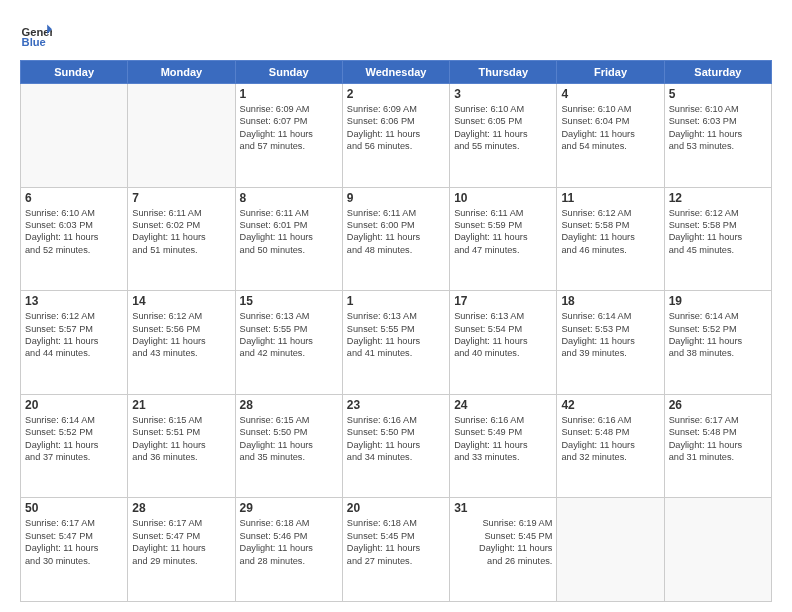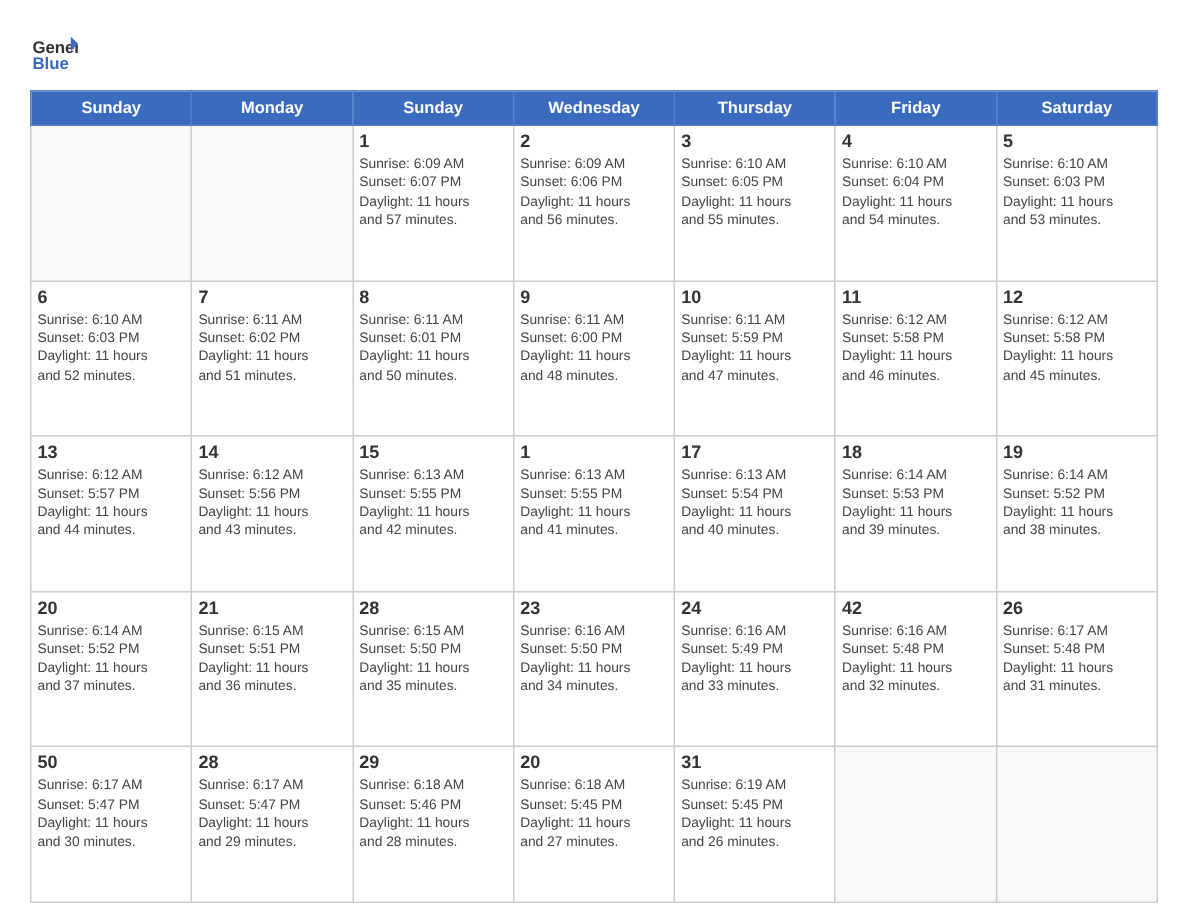--- a/index.html
+++ b/index.html
@@ -336,21 +336,21 @@
           </td>
           <td>
             <span class="day-number">20</span>
             <div class="day-info" style="white-space: pre-line;">Sunrise: 6:18 AM
 Sunset: 5:45 PM
 Daylight: 11 hours
 and 27 minutes.</div>
           </td>
           <td>
             <span class="day-number">31</span>
-            <div class="day-info" style="white-space: pre-line;">Sunrise: 6:19 AM
+            <div class="day-info" style="white-space: pre-line; text-align: right;">Sunrise: 6:19 AM
 Sunset: 5:45 PM
 Daylight: 11 hours
 and 26 minutes.</div>
           </td>
           <td class="empty"></td>
           <td class="empty"></td>
         </tr>
       </tbody>
   </table>
 </div>

